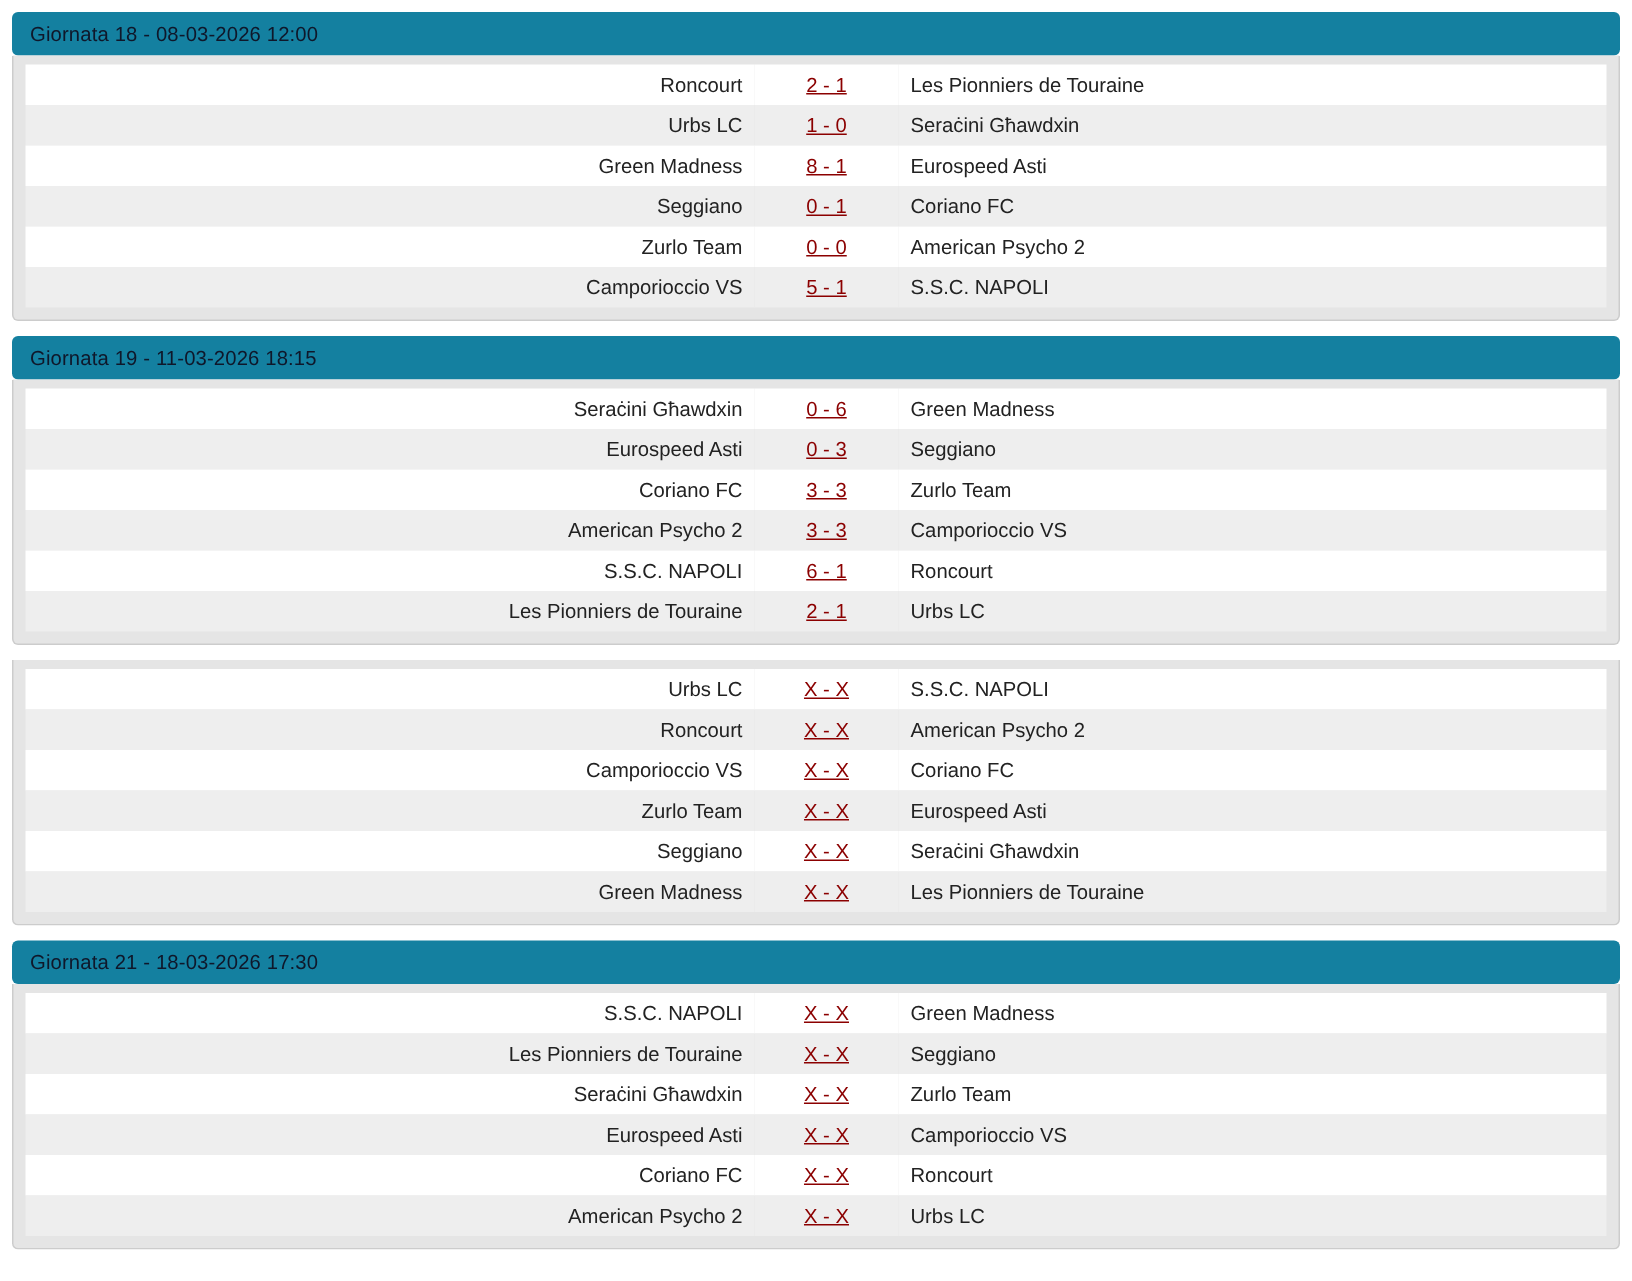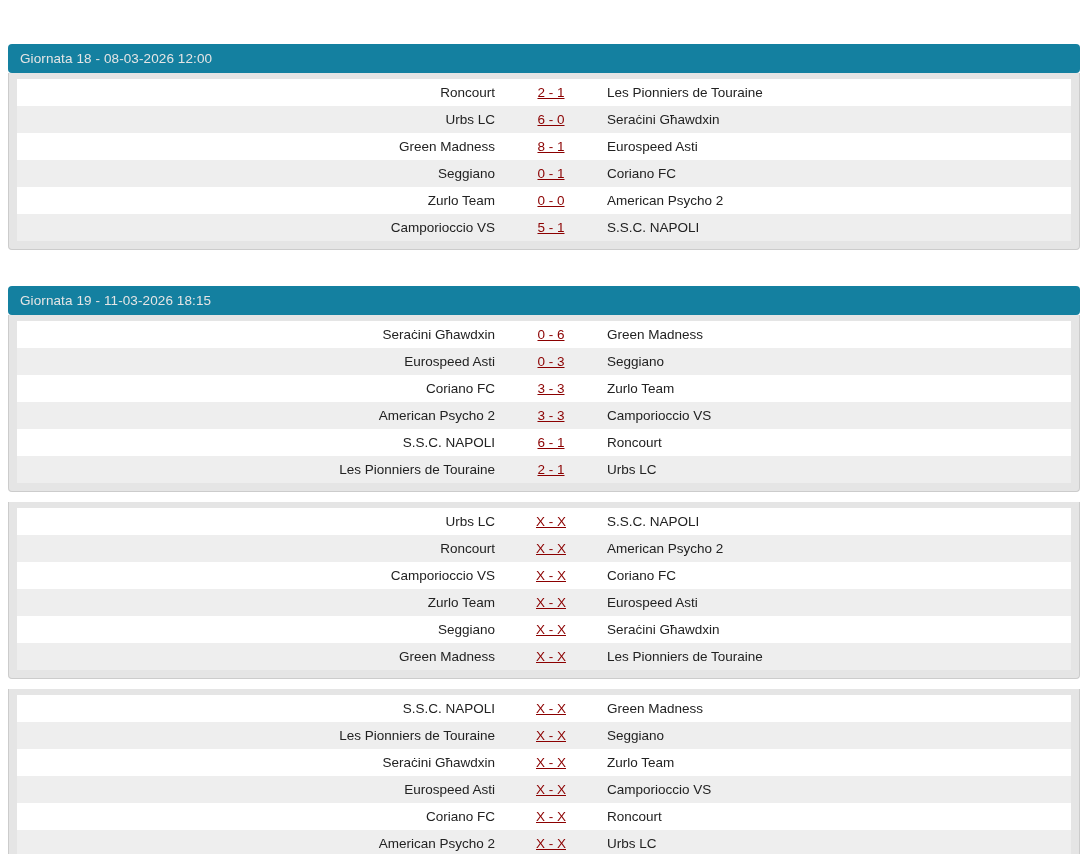--- a/index.html
+++ b/index.html
@@ -15,27 +15,26 @@
   .page {
     padding: 8px 8px 0 8px;
     box-sizing: border-box;
     width: 1088px;
   }
   .matchday {
     margin-bottom: 10px;
   }
   .md-header {
     background: #1480a0;
-    color: #e5e5e5;
+    color: #0f172a;
     font-size: 13.5px;
     padding: 7px 12px;
     border-radius: 4px 4px 4px 4px;
     box-sizing: border-box;
     letter-spacing: 0.1px;
-    margin-top: 36px;
   }
   .md-body {
     background: #e5e5e5;
     border: 1px solid #cccccc;
     border-top: none;
     border-radius: 0 0 4px 4px;
     padding: 6px 8px 8px 8px;
     box-sizing: border-box;
   }
   table.fixtures {
@@ -87,21 +86,21 @@
         <div class="md-body">
           <table class="fixtures">
             <tbody>
               <tr class="odd">
                 <td class="home">Roncourt</td>
                 <td class="score"><a>2 - 1</a></td>
                 <td class="away">Les Pionniers de Touraine</td>
               </tr>
               <tr class="even">
                 <td class="home">Urbs LC</td>
-                <td class="score"><a>6 - 0</a></td>
+                <td class="score"><a>1 - 0</a></td>
                 <td class="away">Seraċini Għawdxin</td>
               </tr>
               <tr class="odd">
                 <td class="home">Green Madness</td>
                 <td class="score"><a>8 - 1</a></td>
                 <td class="away">Eurospeed Asti</td>
               </tr>
               <tr class="even">
                 <td class="home">Seggiano</td>
                 <td class="score"><a>0 - 1</a></td>
@@ -192,20 +191,21 @@
               <tr class="even">
                 <td class="home">Green Madness</td>
                 <td class="score"><a>X - X</a></td>
                 <td class="away">Les Pionniers de Touraine</td>
               </tr>
             </tbody>
           </table>
         </div>
       </div>
       <div class="matchday">
+        <div class="md-header">Giornata 21 - 18-03-2026 17:30</div>
         <div class="md-body">
           <table class="fixtures">
             <tbody>
               <tr class="odd">
                 <td class="home">S.S.C. NAPOLI</td>
                 <td class="score"><a>X - X</a></td>
                 <td class="away">Green Madness</td>
               </tr>
               <tr class="even">
                 <td class="home">Les Pionniers de Touraine</td>

